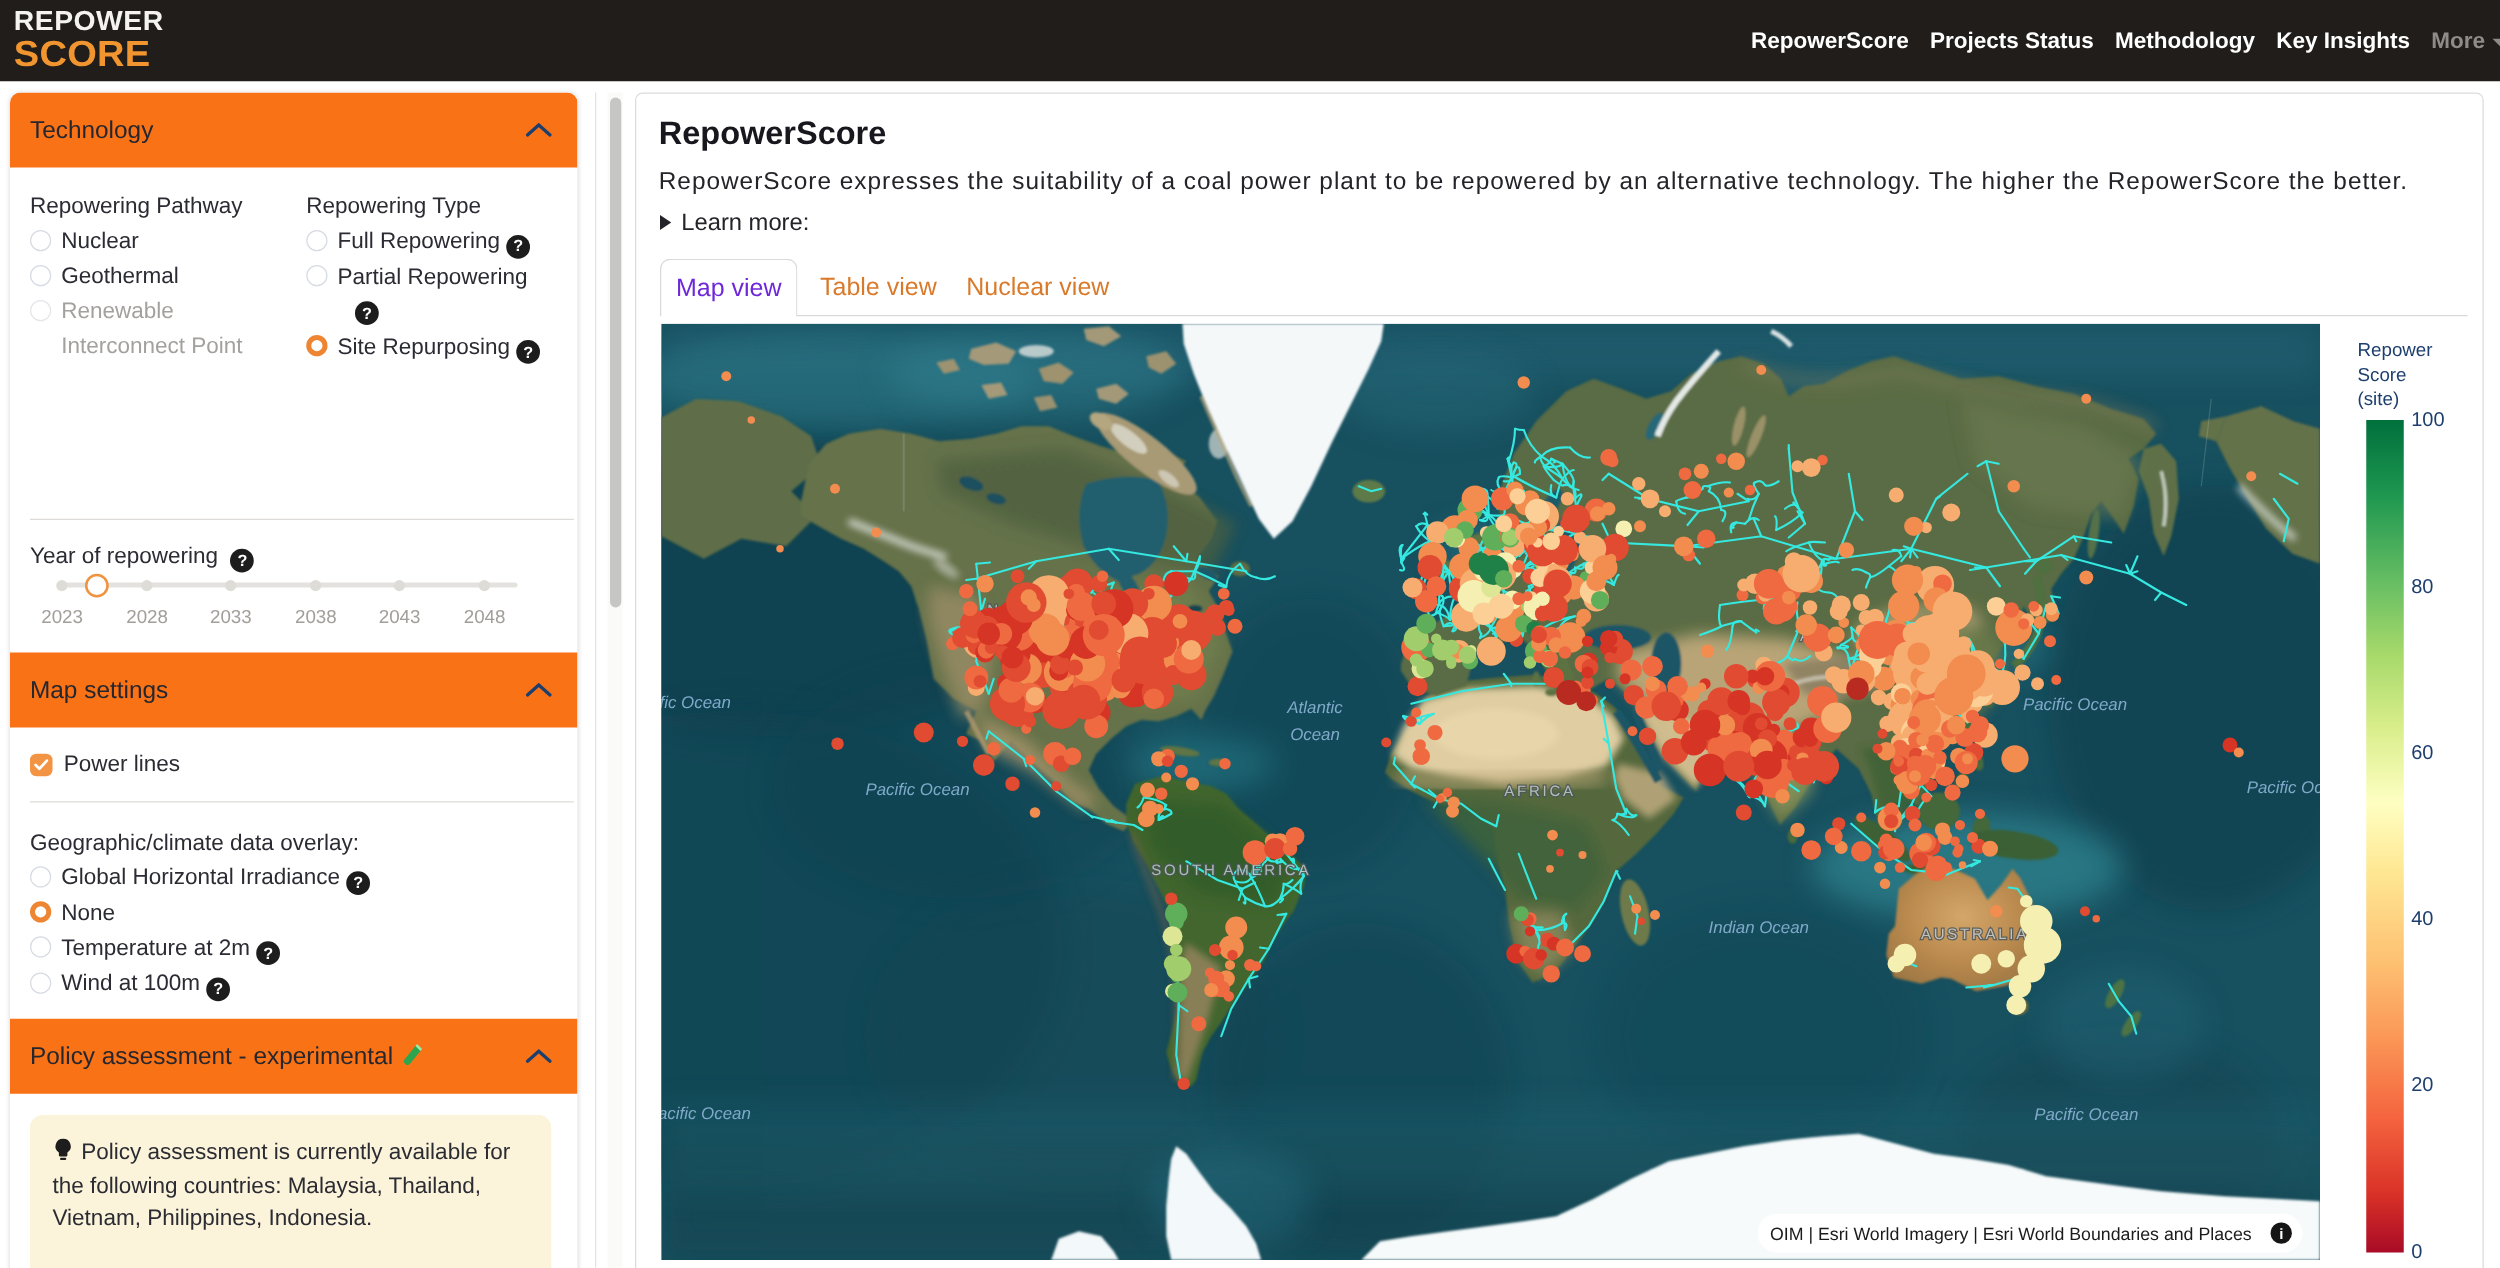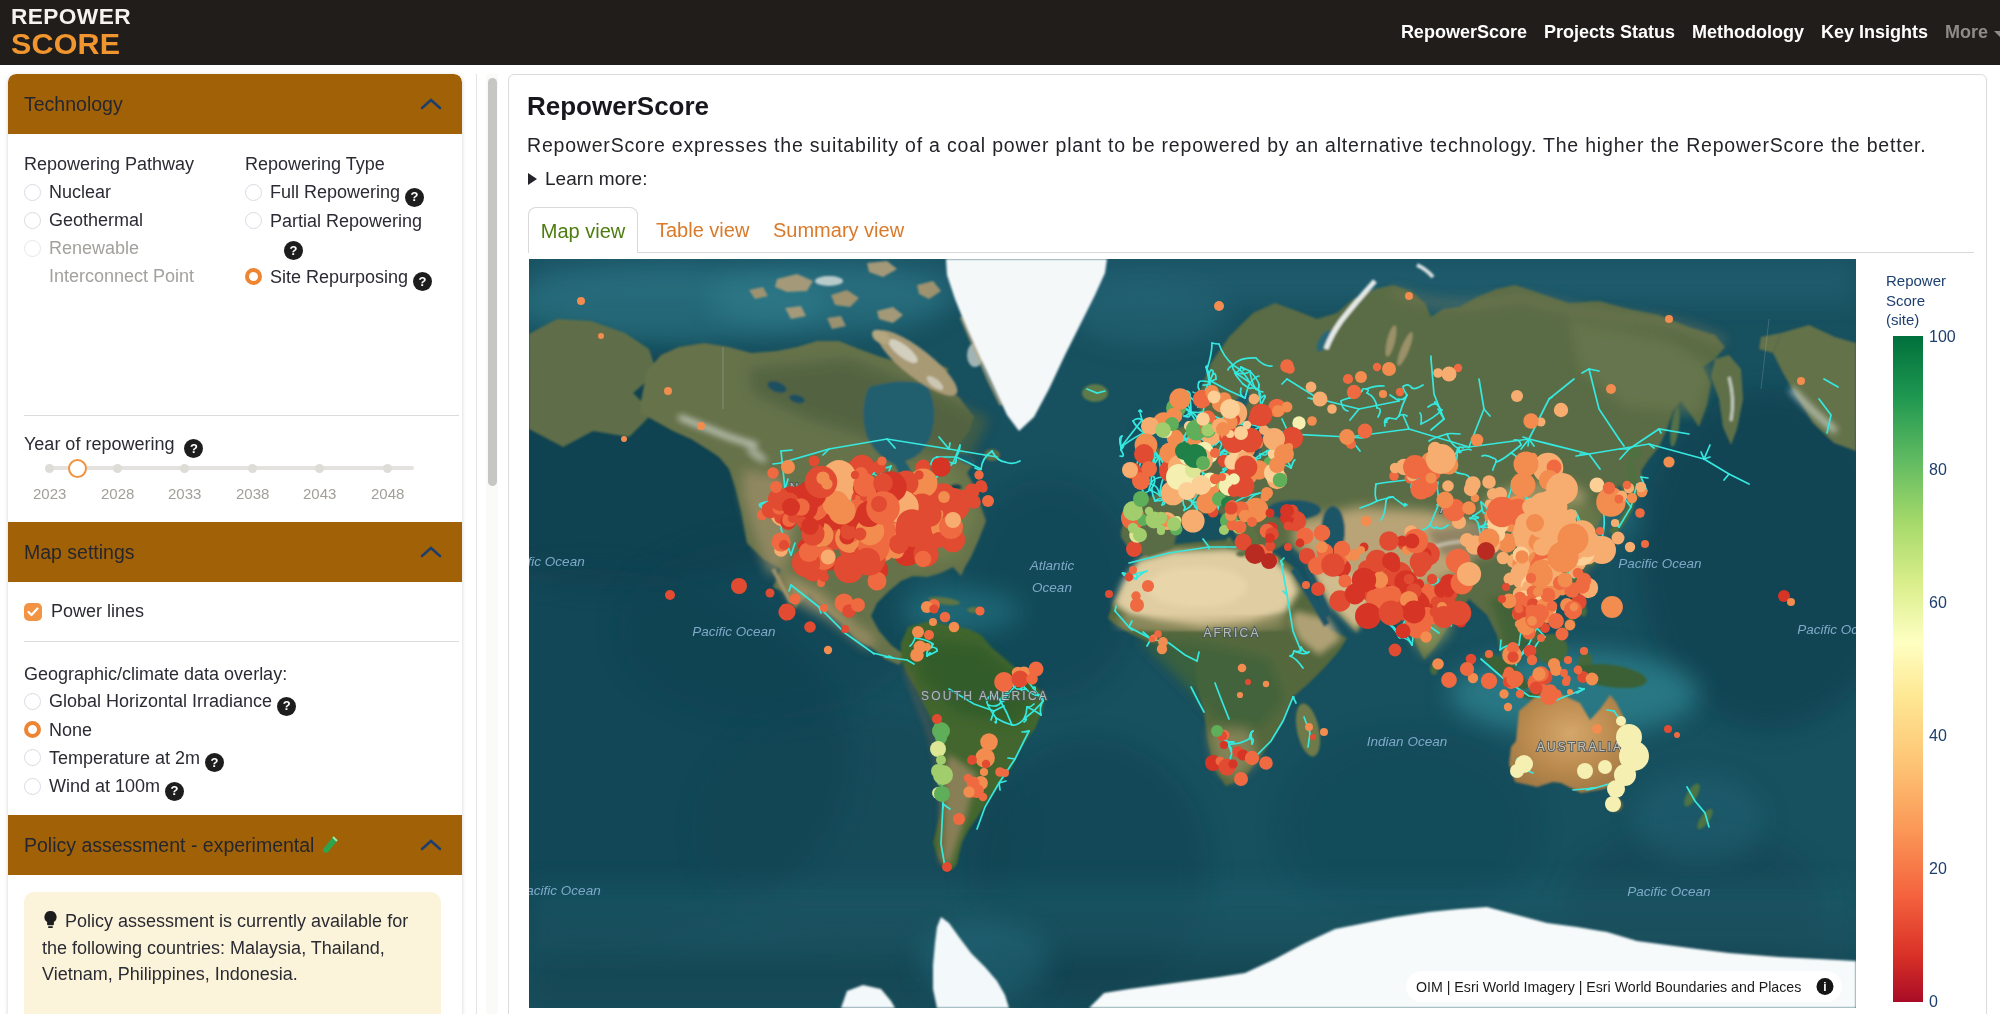--- a/index.html
+++ b/index.html
@@ -13,21 +13,21 @@
 .logo .l2 { font-size:29px; font-weight:bold; color:#f0952f; letter-spacing:0.2px; margin-top:2px;
   transform:scaleX(1.05); transform-origin:left; }
 .nav { position:absolute; right:-6px; top:0; height:65px; display:flex; align-items:center; gap:17px; }
 .nav a { color:#fff; font-size:18px; font-weight:bold; text-decoration:none; }
 .nav .more { color:#8f8b86; display:flex; align-items:center; gap:6px; }
 .nav .caret { width:0; height:0; border-left:6px solid transparent; border-right:6px solid transparent;
   border-top:6px solid #8f8b86; margin-top:2px; }
 
 .side { position:absolute; left:8px; top:74px; width:454px; height:960px; background:#fff;
   border-radius:8px; box-shadow:0 1px 4px rgba(0,0,0,.18); overflow:hidden; }
-.sechdr { position:relative; width:454px; height:60px; background:#a16207; font-size:19.5px;
+.sechdr { position:relative; width:454px; height:60px; background:#f97316; font-size:19.5px;
   color:#26262e; line-height:60px; padding-left:16px; }
 .sechdr.first { border-radius:8px 8px 0 0; }
 .chev { position:absolute; right:20px; top:24px; width:22px; height:12px; }
 .scol { padding:0 16px; position:relative; }
 .coltitle { font-size:18px; color:#2b2b33; line-height:27px; }
 .radio { width:17px; height:17px; border-radius:50%; border:1.5px solid #d7dbe3; background:#fff;
   display:inline-block; flex:none; }
 .radio.sel { border:4.5px solid #ee8532; }
 .radio.halo { box-shadow:0 0 0 4px #dce4ef; }
 .rrow { display:flex; gap:8px; margin-bottom:0; font-size:18px; color:#2b2b33; line-height:28px; align-items:flex-start; }
@@ -47,21 +47,21 @@
 
 .main { position:absolute; left:508px; top:74px; width:1479px; height:956px; background:#fff;
   border:1px solid #dcdcdc; border-radius:6px; }
 .h1 { position:absolute; left:18px; top:16px; font-size:26px; font-weight:bold; color:#17171d; }
 .para { position:absolute; left:18px; top:59px; font-size:19.5px; letter-spacing:0.8px; color:#232329; width:1460px; white-space:nowrap; }
 .learn { position:absolute; left:19px; top:93px; font-size:19px; color:#232329; }
 .tri { display:inline-block; width:0; height:0; border-top:6px solid transparent; border-bottom:6px solid transparent;
   border-left:9px solid #232329; margin-right:8px; }
 .tabs { position:absolute; left:19px; top:132px; width:1446px; height:46px; border-bottom:1px solid #d9d9d9; }
 .tab1 { position:absolute; left:0; top:0; width:110px; height:46px; background:#fff; border:1px solid #d9d9d9;
-  border-bottom:none; border-radius:8px 8px 0 0; text-align:center; line-height:46px; font-size:20px; color:#4d7c0f; z-index:2; }
+  border-bottom:none; border-radius:8px 8px 0 0; text-align:center; line-height:46px; font-size:20px; color:#6d28d9; z-index:2; }
 .tab1:after { content:""; position:absolute; left:0; bottom:-1px; width:108px; height:1px; background:#fff; }
 .tabo { position:absolute; top:0; height:46px; line-height:46px; font-size:20px; color:#d97a2a; }
 .mapwrap { position:absolute; left:20px; top:184px; width:1327px; height:749px; }
 
 .leg { position:absolute; left:1377px; top:196px; font-size:15px; color:#1d3f6e; line-height:19.5px; }
 .legbar { position:absolute; left:1384px; top:261px; width:30px; height:666px;
   background:linear-gradient(to bottom,#00703c 0%,#1e9750 9%,#63bc62 19%,#a5d96a 28%,#d9ee8b 37%,#feffc2 46%,#fee894 54%,#fdc172 65%,#fb9857 74%,#f4633e 84%,#d93127 93%,#a80b26 100%); }
 .legnum { position:absolute; left:1420px; font-size:16px; color:#1d3f6e; }
 </style>
 </head>
@@ -192,21 +192,21 @@
 <div style="position:absolute; left:476px; top:74px; width:1px; height:940px; background:#e4e4e4;"></div>
 <div class="sbthumb"></div>
 
 <div class="main">
   <div class="h1">RepowerScore</div>
   <div class="para">RepowerScore expresses the suitability of a coal power plant to be repowered by an alternative technology. The higher the RepowerScore the better.</div>
   <div class="learn"><span class="tri"></span>Learn more:</div>
   <div class="tabs">
     <div class="tab1">Map view</div>
     <div class="tabo" style="left:128px;">Table view</div>
-    <div class="tabo" style="left:245px;">Summary view</div>
+    <div class="tabo" style="left:245px;">Nuclear view</div>
   </div>
   <div class="mapwrap"><svg id="map" width="1327" height="749" viewBox="0 0 1327 749">
 <defs>
 <filter id="b12" x="-40%" y="-40%" width="180%" height="180%">
             <feGaussianBlur stdDeviation="12"></feGaussianBlur>
           </filter>
 <filter id="b6" x="-40%" y="-40%" width="180%" height="180%">
             <feGaussianBlur stdDeviation="6"></feGaussianBlur>
           </filter>
 <filter id="b3" x="-40%" y="-40%" width="180%" height="180%">

